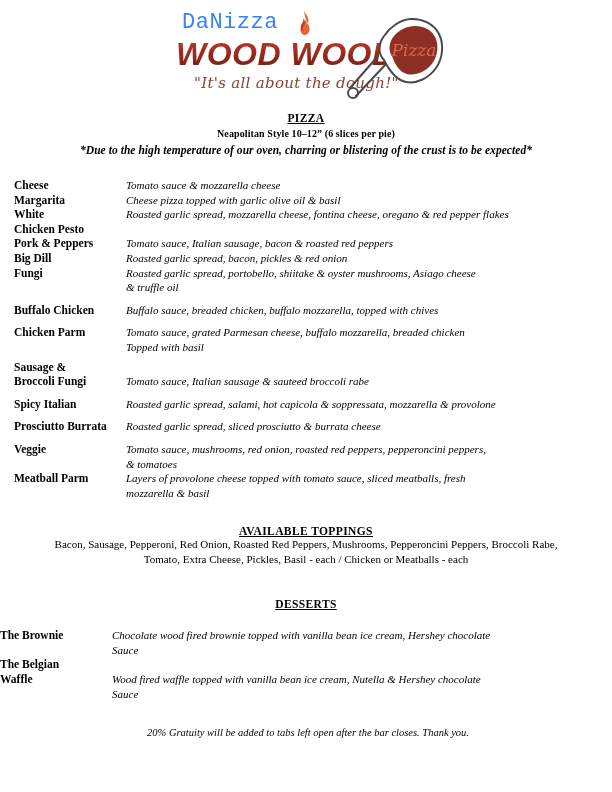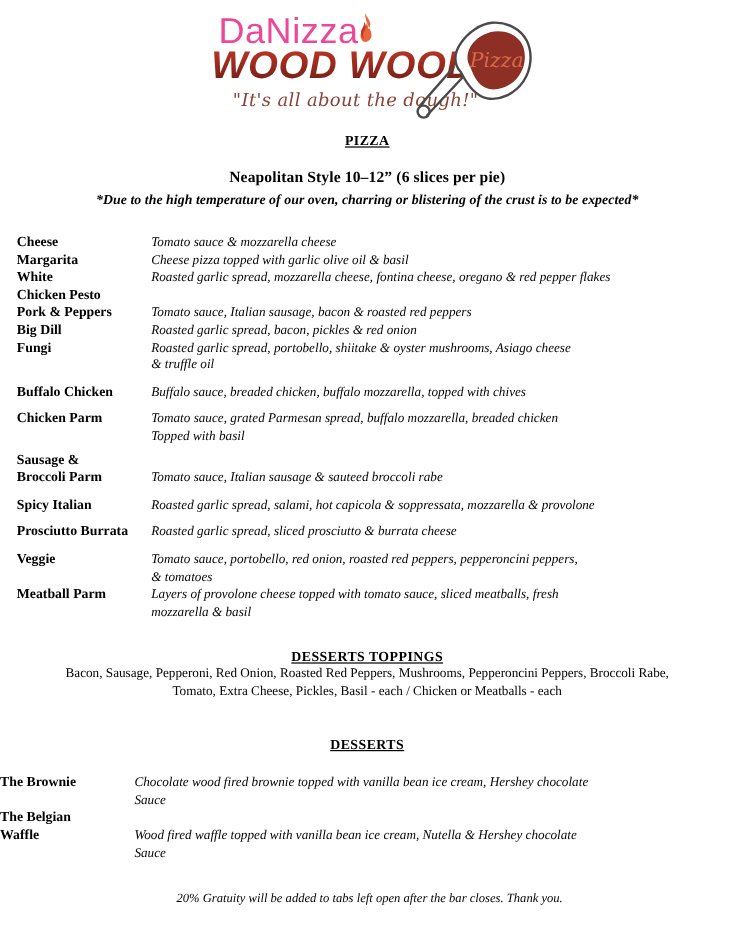--- a/index.html
+++ b/index.html
@@ -27,24 +27,24 @@
     position: absolute;
     left: 176px;
     top: 12px;
     width: 270px;
     height: 96px;
   }
   .logo-danizza {
     position: absolute;
     left: 6px;
     top: 0px;
-    font-family: Liberation Sans, sans-serif;
-    font-size: 30px;
+    font-family: Liberation Mono, monospace;
+    font-size: 22px;
     letter-spacing: 0.5px;
-    color: #ec4899;
+    color: #3b82f6;
     font-style: normal;
     line-height: 1;
   }
   .flame {
     position: absolute;
     left: 120px;
     top: -2px;
     width: 16px;
     height: 26px;
   }
@@ -90,22 +90,22 @@
     font-size: 11.5px;
     letter-spacing: 0.4px;
     text-decoration: underline;
     margin: 0;
     padding: 0;
   }
   .pizza-head-wrap { margin-top: 4px; }
   .subhead {
     text-align: center;
     font-weight: bold;
-    font-size: 13px;
-    margin-top: 16px;
+    font-size: 10px;
+    margin-top: 4px;
     letter-spacing: 0.1px;
   }
   .disclaimer {
     text-align: center;
     font-weight: bold;
     font-style: italic;
     font-size: 11.5px;
     margin-top: 5px;
     letter-spacing: 0.05px;
   }
@@ -238,65 +238,65 @@
   </div>
 
   <div class="row gap-before">
     <div class="name">Buffalo Chicken</div>
     <div class="desc"><span>Buffalo sauce, breaded chicken, buffalo mozzarella, topped with chives</span></div>
   </div>
 
   <div class="row gap-before">
     <div class="name">Chicken Parm</div>
     <div class="desc">
-      <span>Tomato sauce, grated Parmesan spread, buffalo mozzarella, breaded chicken</span>
+      <span>Tomato sauce, grated Parmesan cheese, buffalo mozzarella, breaded chicken</span>
       <span class="line2">Topped with basil</span>
     </div>
   </div>
 
   <div class="row name-only gap-small">
     <div class="name">Sausage &amp;</div>
     <div class="desc"><span></span></div>
   </div>
 
   <div class="row">
-    <div class="name">Broccoli Parm</div>
+    <div class="name">Broccoli Fungi</div>
     <div class="desc"><span>Tomato sauce, Italian sausage &amp; sauteed broccoli rabe</span></div>
   </div>
 
   <div class="row gap-before">
     <div class="name">Spicy Italian</div>
     <div class="desc"><span>Roasted garlic spread, salami, hot capicola &amp; soppressata, mozzarella &amp; provolone</span></div>
   </div>
 
   <div class="row gap-before">
     <div class="name">Prosciutto Burrata</div>
     <div class="desc"><span>Roasted garlic spread, sliced prosciutto &amp; burrata cheese</span></div>
   </div>
 
   <div class="row gap-before">
     <div class="name">Veggie</div>
     <div class="desc">
-      <span>Tomato sauce, portobello, red onion, roasted red peppers, pepperoncini peppers,</span>
+      <span>Tomato sauce, mushrooms, red onion, roasted red peppers, pepperoncini peppers,</span>
       <span class="line2">&amp; tomatoes</span>
     </div>
   </div>
 
   <div class="row">
     <div class="name">Meatball Parm</div>
     <div class="desc">
       <span>Layers of provolone cheese topped with tomato sauce, sliced meatballs, fresh</span>
       <span class="line2">mozzarella &amp; basil</span>
     </div>
   </div>
 
 </div>
 
 <div class="toppings-wrap">
-  <div class="section-heading">DESSERTS TOPPINGS</div>
+  <div class="section-heading">AVAILABLE TOPPINGS</div>
   <div class="toppings-list">
     <span>Bacon, Sausage, Pepperoni, Red Onion, Roasted Red Peppers, Mushrooms, Pepperoncini Peppers, Broccoli Rabe,</span><br>
     <span>Tomato, Extra Cheese, Pickles, Basil  -  each  /   Chicken or Meatballs - each</span>
   </div>
 </div>
 
 <div class="desserts-wrap">
   <div class="section-heading">DESSERTS</div>
 
   <div class="desserts-rows">

